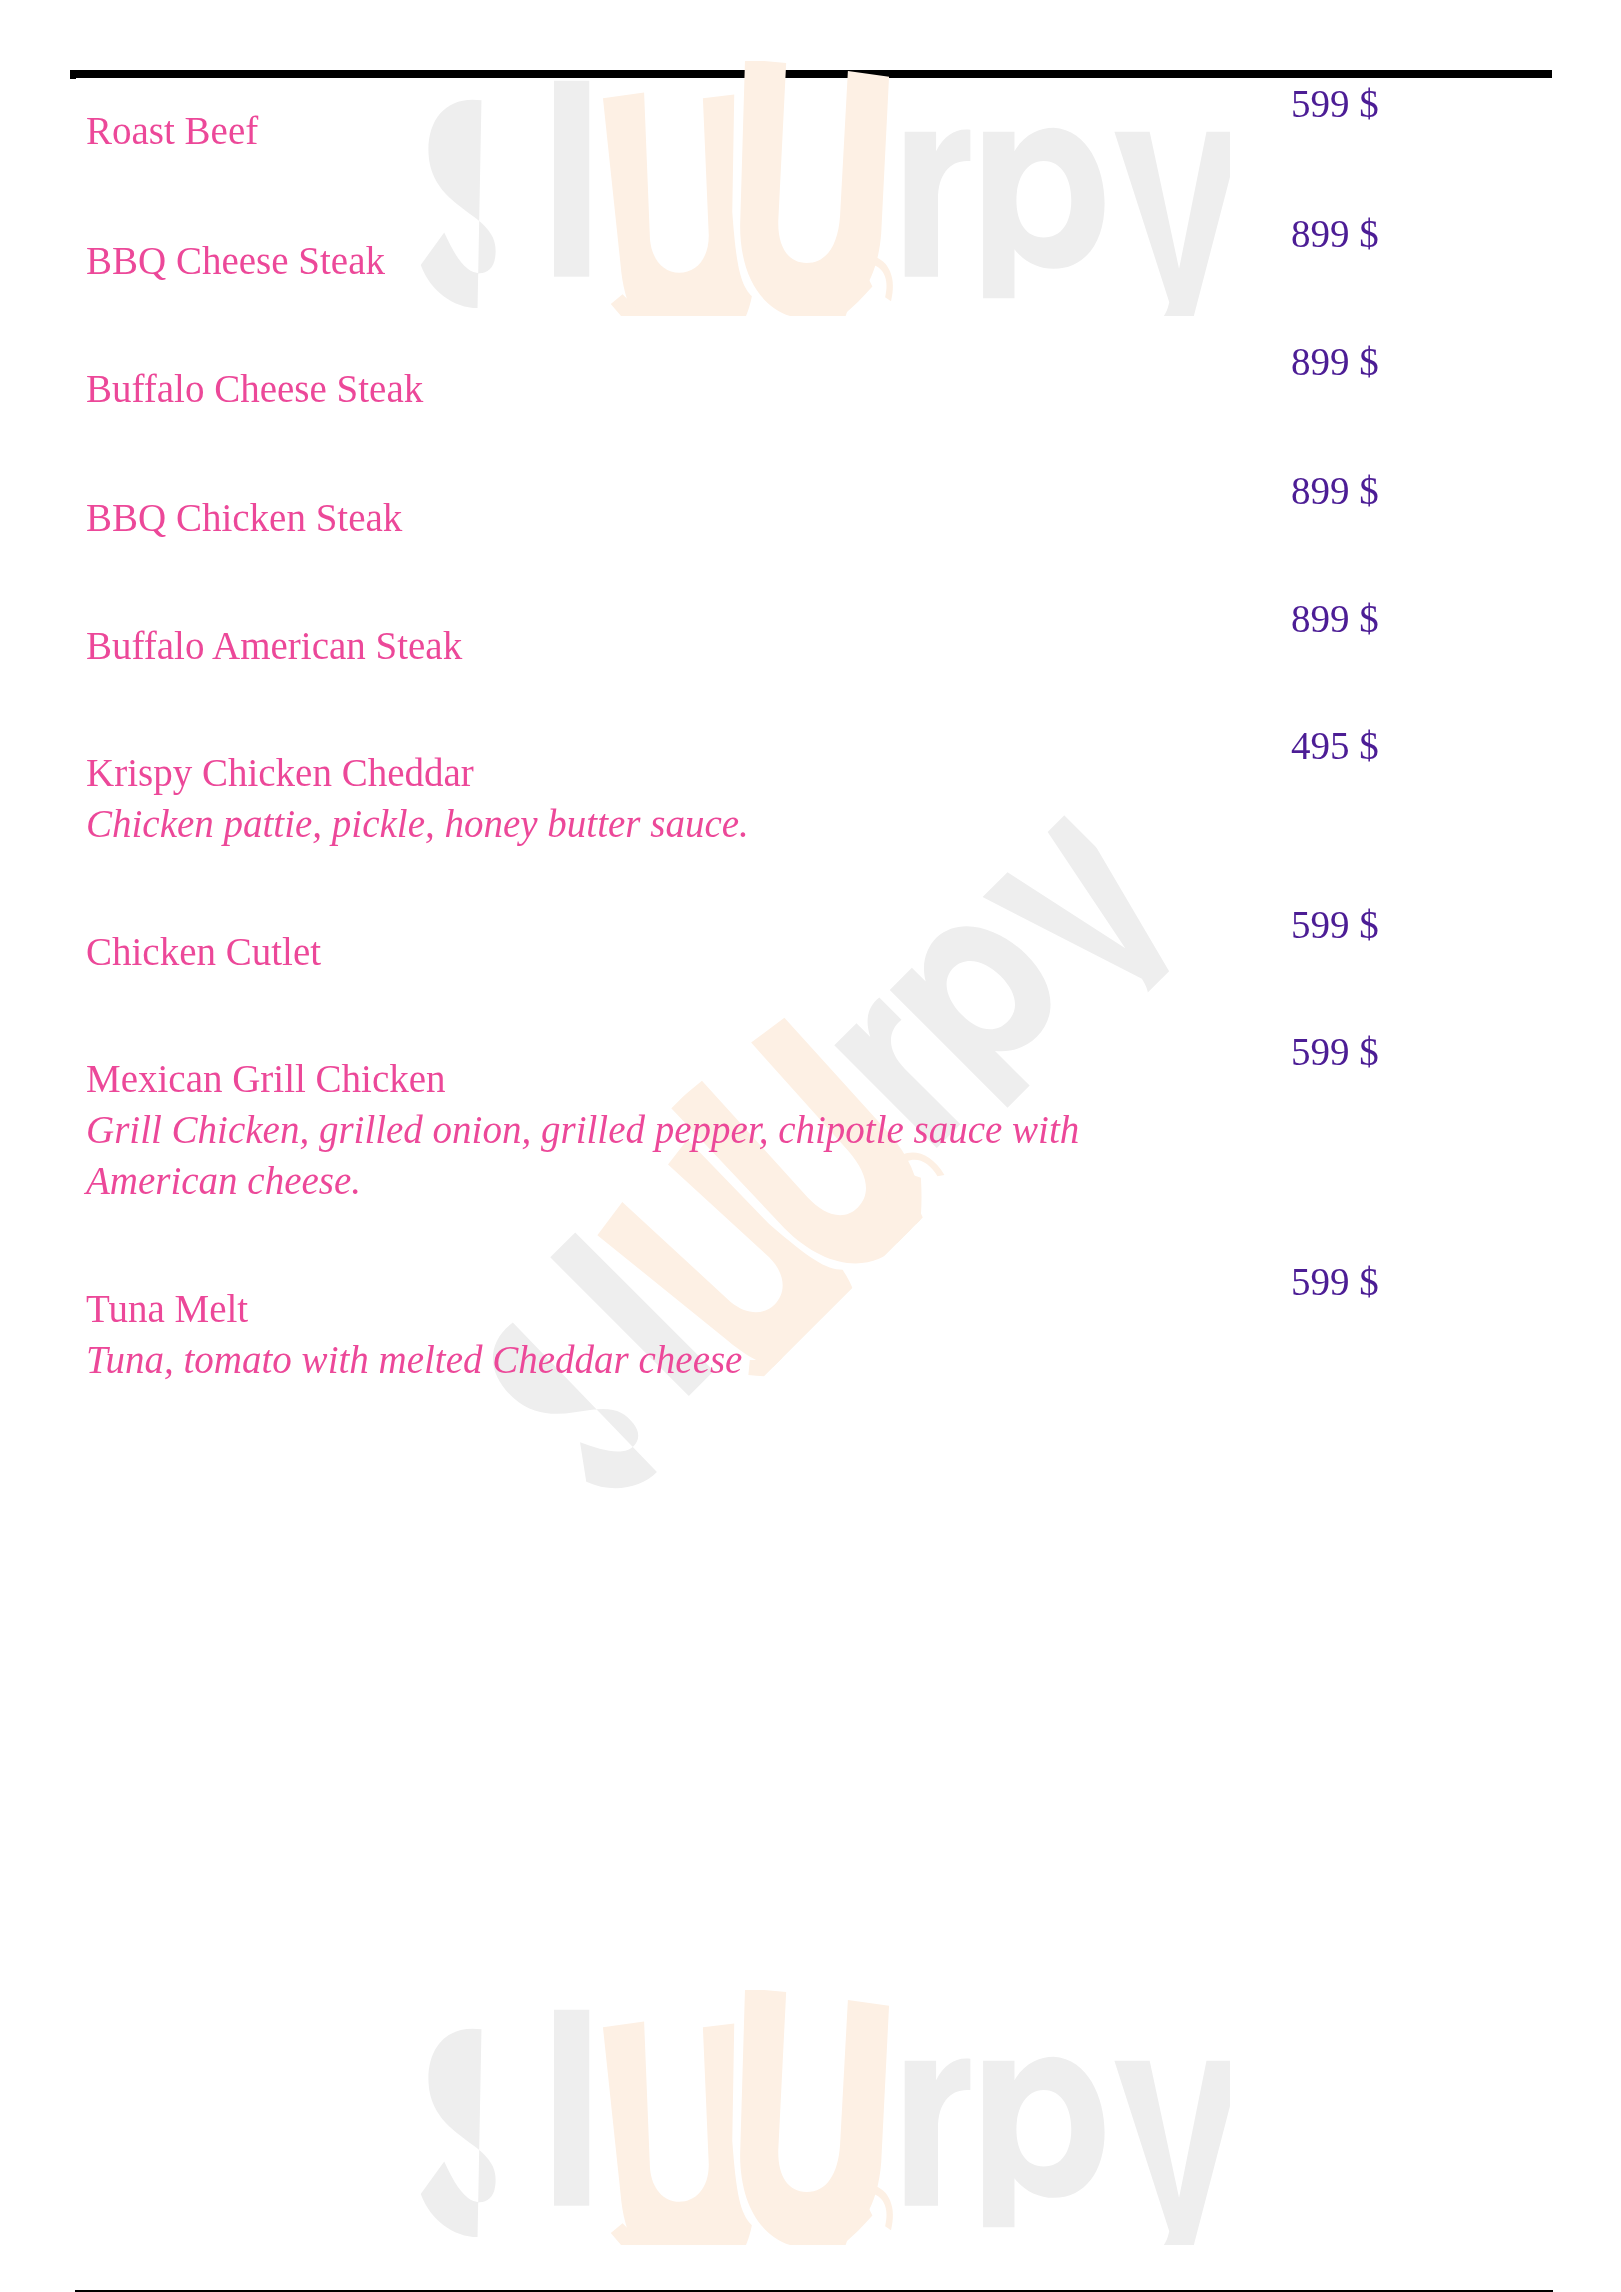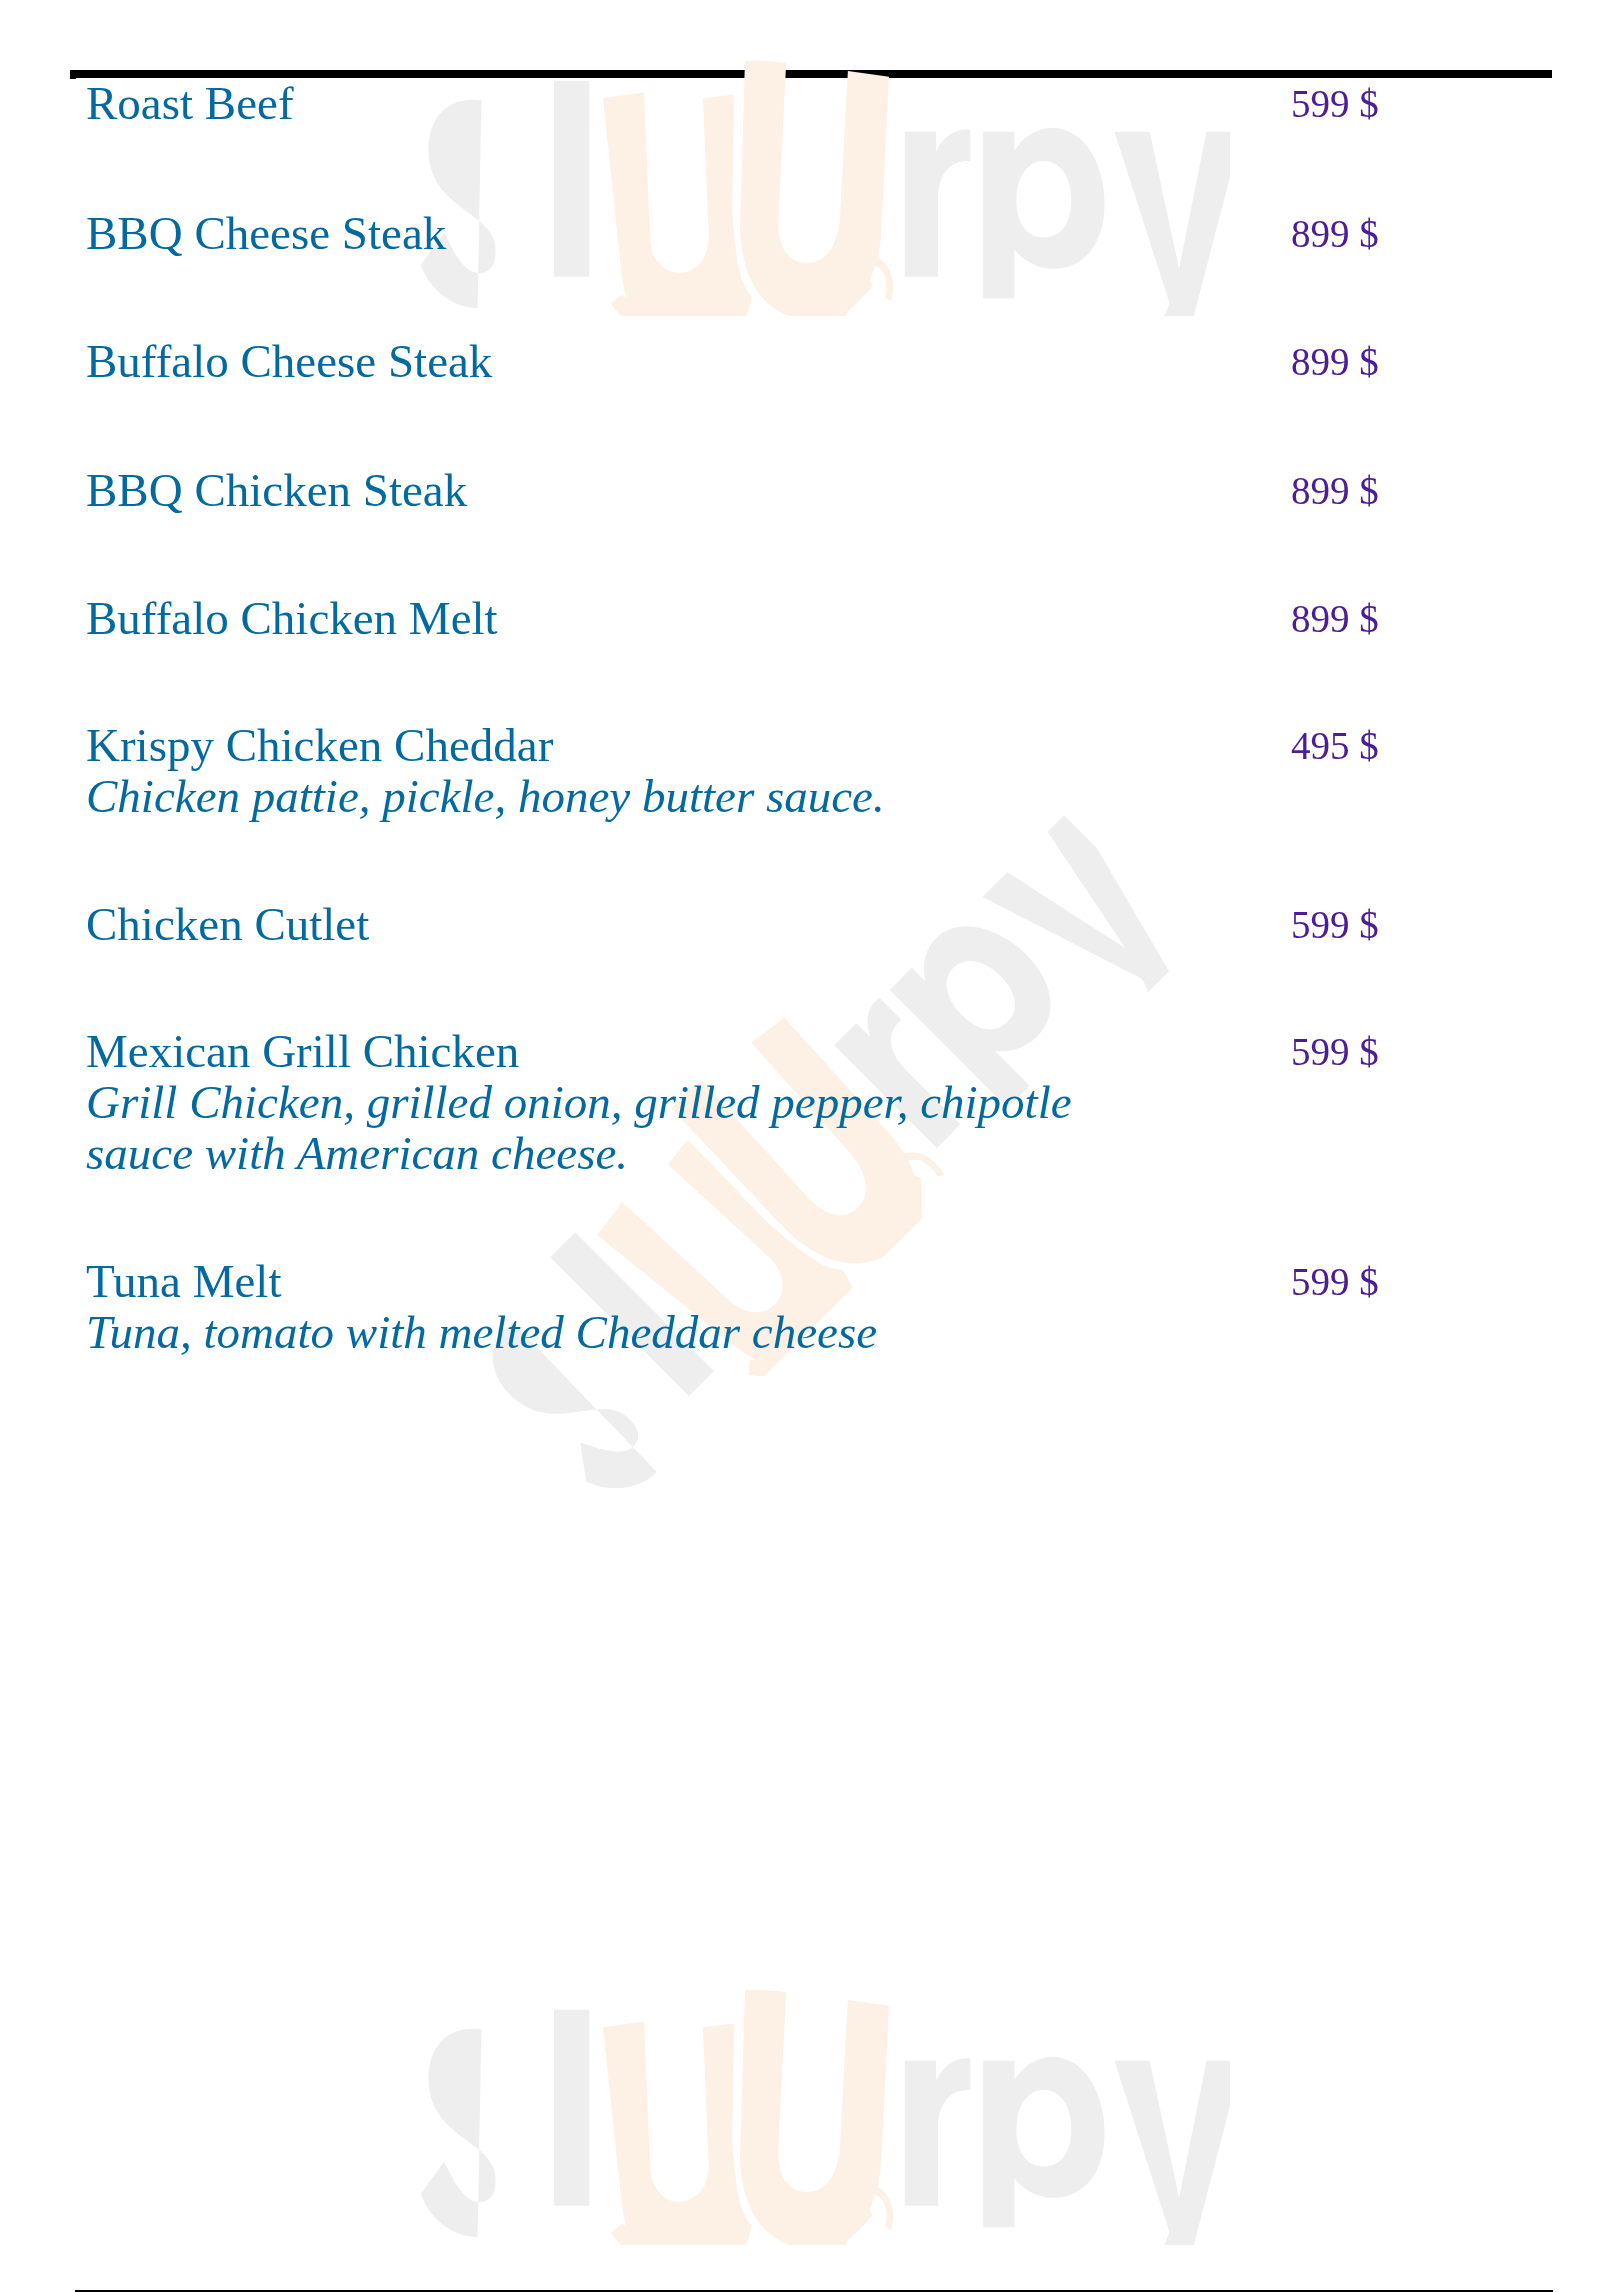--- a/index.html
+++ b/index.html
@@ -12,22 +12,22 @@
   .watermark { position: absolute; width: 823px; height: 255px; pointer-events: none; z-index: 0; }
   .watermark svg { width: 100%; height: 100%; display: block; }
   .wm-top { left: 407px; top: 61px; }
   .wm-mid { left: 402px; top: 1019px; transform: rotate(-45deg); transform-origin: 50% 50%; }
   .wm-bot { left: 407px; top: 1990px; }
 
   .menu { position: absolute; left: 0; top: 0; width: 1621px; z-index: 1; }
   .item { position: absolute; left: 0; width: 1621px; }
   .item-name, .item-desc {
     position: absolute; left: 86px; width: 1127px;
-    font-family: "Liberation Serif", serif; font-size: 47px; line-height: 51px;
-    color: #0369a1; white-space: nowrap;
+    font-family: "Liberation Serif", serif; font-size: 39px; line-height: 51px;
+    color: #ec4899; white-space: nowrap; margin-top: 27px;
   }
   .item-desc { white-space: normal; font-style: italic; }
   .item-price {
     position: absolute; left: 1291px;
     font-family: "Liberation Serif", serif; font-size: 39px; line-height: 51px;
     color: #4c1d95; white-space: nowrap;
   }
 </style>
 </head>
 <body>
@@ -110,21 +110,21 @@
       <div class="item-name" style="top:0">Buffalo Cheese Steak</div>
       <div class="item-price" style="top:0">899 $</div>
     </div>
 
     <div class="item" style="top:465px">
       <div class="item-name" style="top:0">BBQ Chicken Steak</div>
       <div class="item-price" style="top:0">899 $</div>
     </div>
 
     <div class="item" style="top:593px">
-      <div class="item-name" style="top:0">Buffalo Chicken Melt</div>
+      <div class="item-name" style="top:0">Buffalo American Steak</div>
       <div class="item-price" style="top:0">899 $</div>
     </div>
 
     <div class="item" style="top:720px">
       <div class="item-name" style="top:0">Krispy Chicken Cheddar</div>
       <div class="item-desc" style="top:51px">Chicken pattie, pickle, honey butter sauce.</div>
       <div class="item-price" style="top:0">495 $</div>
     </div>
 
     <div class="item" style="top:899px">

